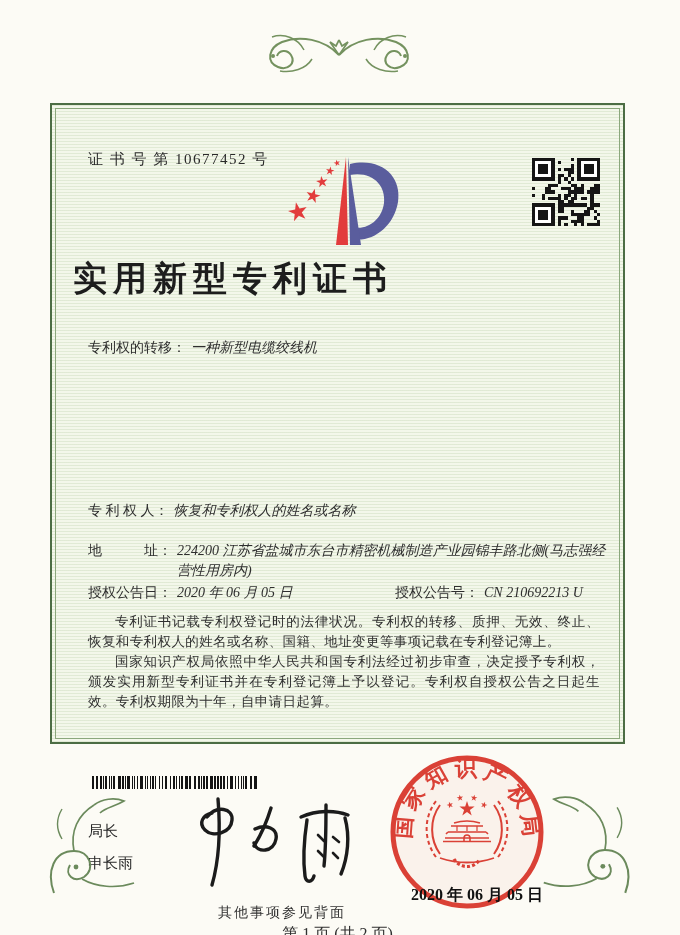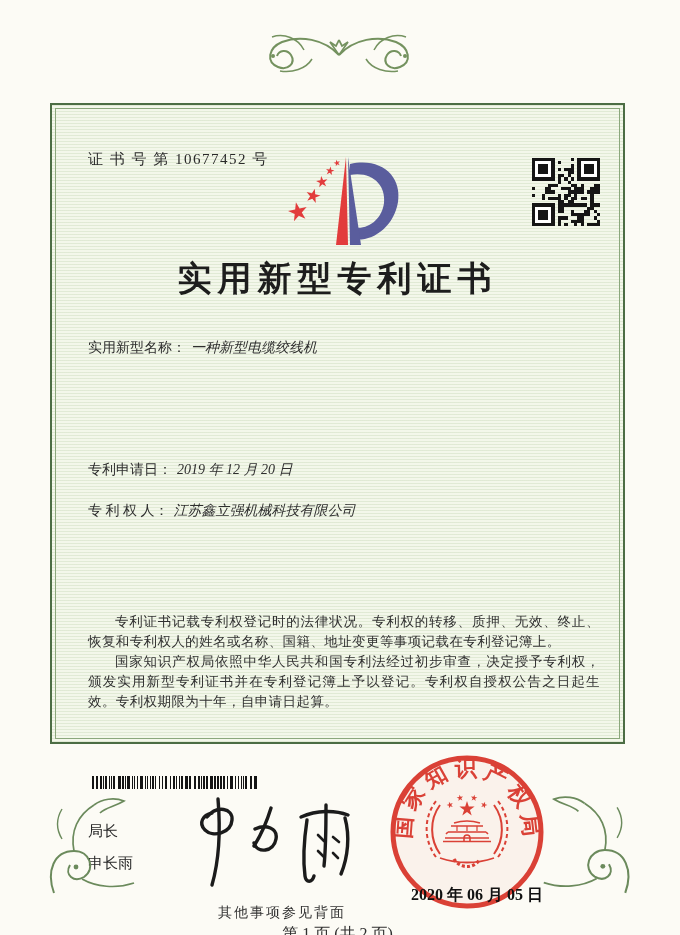--- a/index.html
+++ b/index.html
@@ -19,22 +19,22 @@
     margin-top: 32px;
   }
   .cert-inner-line{
     position:absolute;left:3px;top:3px;right:3px;bottom:3px;
     border:1px solid #8ba77c;pointer-events:none;
   }
   .cert-number{
     position:absolute;left:36px;top:45px;font-size:15px;letter-spacing:1.5px;color:#2a2a2a;
   }
   .title{
-    position:absolute;left:0;top:151px;width:100%;text-align:center;
-    font-size:34px;font-weight:bold;letter-spacing:6px;color:#1d1d1d;
+    position:absolute;left:0;top:151px;width:100%;text-align:left;
+    font-size:34px;font-weight:bold;letter-spacing:6px;color:#1d1d1d;padding-left:21px;
   }
   
   .row{position:absolute;left:36px;font-size:14px;line-height:20px;white-space:nowrap;color:#2e2e2e;}
   .fvalue{margin-left:5px;font-style:italic;}
   .row.addr .fvalue{display:inline-block;white-space:normal;width:432px;vertical-align:top;}
   .pair2{position:absolute;left:307px;top:0;}
   
   .paras{position:absolute;left:36px;top:507px;width:512px;}
   .paras p{margin:0;font-size:13.5px;line-height:20px;text-indent:2em;color:#303030;letter-spacing:.4px;text-align:justify;}
   
@@ -217,27 +217,33 @@
           <rect x="0" y="14" width="7" height="7" fill="#151515"></rect>
           <rect x="1" y="15" width="5" height="5" fill="#ffffff"></rect>
           <rect x="2" y="16" width="3" height="3" fill="#151515"></rect>
         </g>
     </svg>
   </div>
 
   <div class="title">实用新型专利证书</div>
 
   <div class="row" style="top:233px">
-    <span class="flabel">实用新型名称：</span><span class="fvalue">一种新型电缆绞线机</span>
-  </div>
-  <div class="row" style="top:355px">
-    <span class="flabel">专利申请日：</span><span class="fvalue">2019 年 12 月 20 日</span>
+    <span class="flabel">专利权的转移：</span><span class="fvalue">一种新型电缆绞线机</span>
   </div>
   <div class="row" style="top:396px">
-    <span class="flabel">专 利 权 人：</span><span class="fvalue">江苏鑫立强机械科技有限公司</span>
+    <span class="flabel">专 利 权 人：</span><span class="fvalue">恢复和专利权人的姓名或名称</span>
+  </div>
+  <div class="row addr" style="top:436px">
+    <span class="flabel">地　　　址：</span><span class="fvalue">224200 江苏省盐城市东台市精密机械制造产业园锦丰路北侧(马志强经营性用房内)</span>
+  </div>
+  <div class="row" style="top:478px">
+    <span class="flabel">授权公告日：</span><span class="fvalue">2020 年 06 月 05 日</span>
+    <span class="pair2">
+      <span class="flabel">授权公告号：</span><span class="fvalue">CN 210692213 U</span>
+    </span>
   </div>
 
   <div class="paras">
     <p>专利证书记载专利权登记时的法律状况。专利权的转移、质押、无效、终止、恢复和专利权人的姓名或名称、国籍、地址变更等事项记载在专利登记簿上。</p>
     <p>国家知识产权局依照中华人民共和国专利法经过初步审查，决定授予专利权，颁发实用新型专利证书并在专利登记簿上予以登记。专利权自授权公告之日起生效。专利权期限为十年，自申请日起算。</p>
   </div>
 
   <div class="barcode">
       <b style="left: 0px; width: 2px;"></b>
       <b style="left: 4px; width: 2px;"></b>

